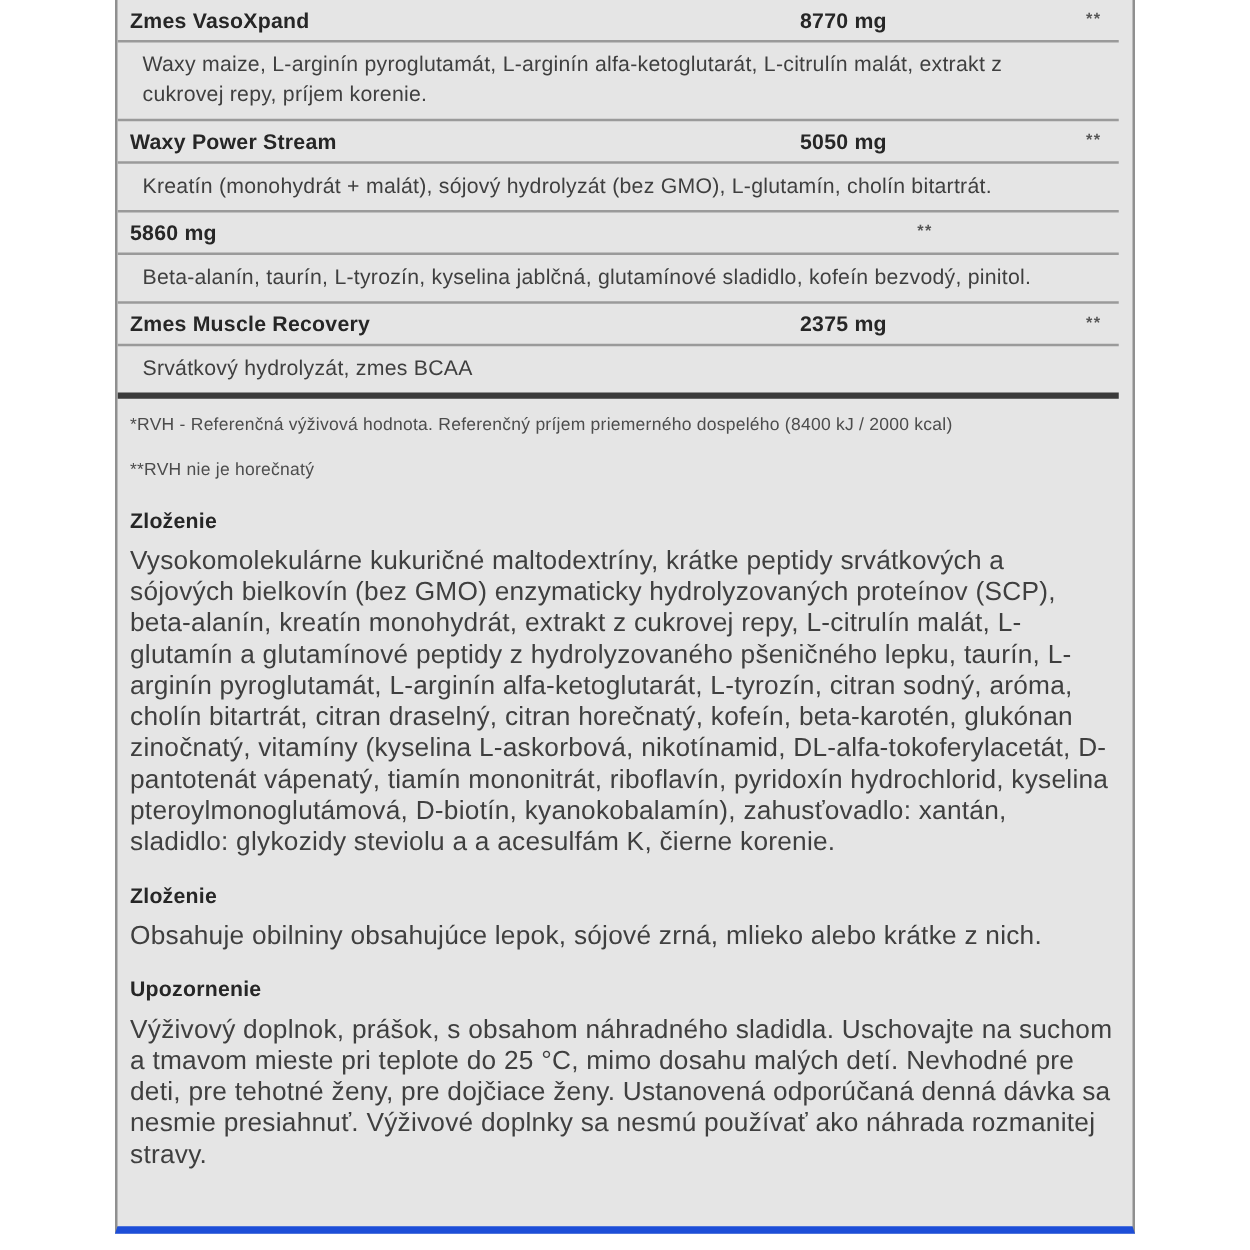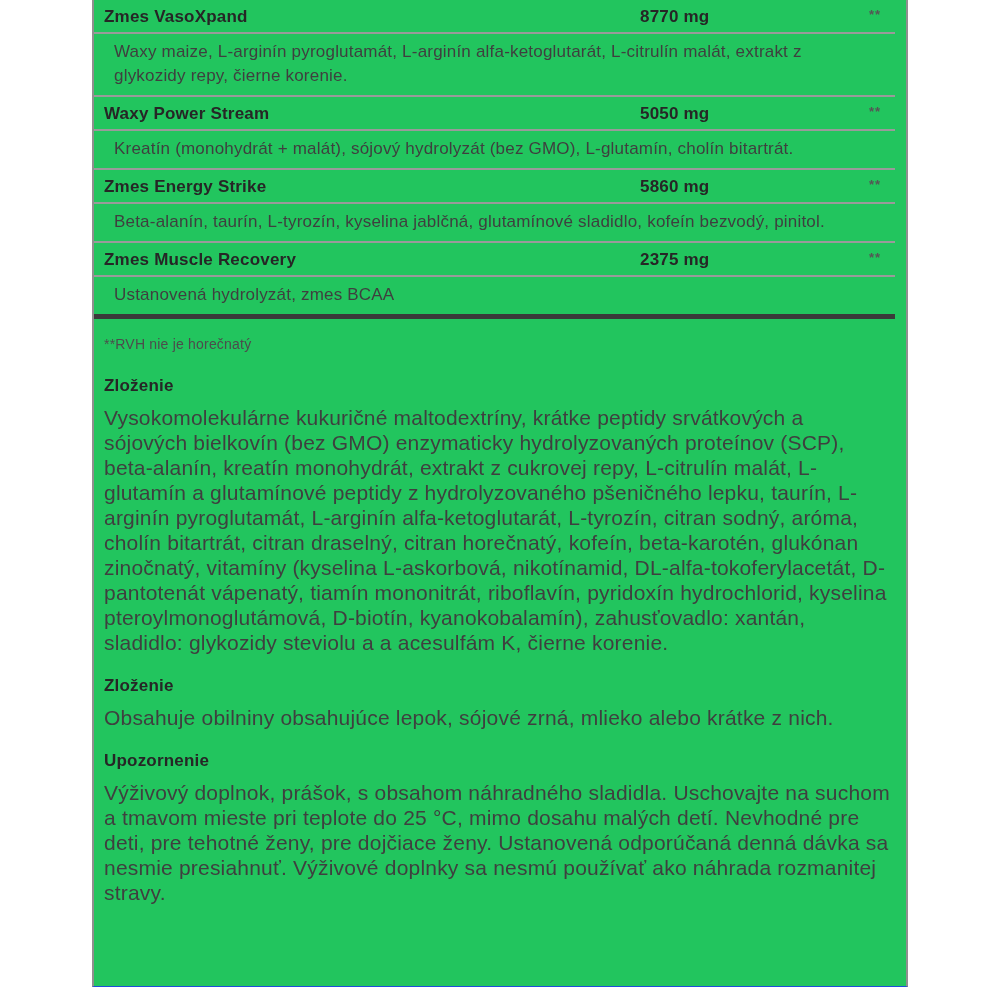--- a/index.html
+++ b/index.html
@@ -20,22 +20,22 @@
   }
   .panel {
     position: absolute;
     left: 92px;
     top: 0;
     width: 816px;
     height: 987px;
     box-sizing: border-box;
     border-left: 2px solid #8f8f8f;
     border-right: 2px solid #8f8f8f;
-    border-bottom: 1px solid #1d4ed8;
-    background: #22c55e;
+    border-bottom: 6px solid #1d4ed8;
+    background: #e5e5e5;
     overflow: hidden;
   }
   
   .trow {
     margin-right: 11px;
     border-bottom: 2px solid #9a9a9a;
   }
   .trow.hdr {
     display: grid;
     grid-template-columns: 1fr 120px 135px;
@@ -99,50 +99,50 @@
 
 <div class="page">
   <div class="panel">
 
     <div class="trow hdr">
       <span class="bname">Zmes VasoXpand</span>
       <span class="bamount">8770 mg</span>
       <span class="bnote">**</span>
     </div>
     <div class="trow">
-      <div class="ing">Waxy maize, L-arginín pyroglutamát, L-arginín alfa-ketoglutarát, L-citrulín malát, extrakt z glykozidy repy, čierne korenie.</div>
+      <div class="ing">Waxy maize, L-arginín pyroglutamát, L-arginín alfa-ketoglutarát, L-citrulín malát, extrakt z cukrovej repy, príjem korenie.</div>
     </div>
 
     <div class="trow hdr">
       <span class="bname">Waxy Power Stream</span>
       <span class="bamount">5050 mg</span>
       <span class="bnote">**</span>
     </div>
     <div class="trow">
       <div class="ing">Kreatín (monohydrát + malát), sójový hydrolyzát (bez GMO), L-glutamín, cholín bitartrát.</div>
     </div>
 
     <div class="trow hdr">
-      <span class="bname">Zmes Energy Strike</span>
       <span class="bamount">5860 mg</span>
       <span class="bnote">**</span>
     </div>
     <div class="trow">
       <div class="ing">Beta-alanín, taurín, L-tyrozín, kyselina jablčná, glutamínové sladidlo, kofeín bezvodý, pinitol.</div>
     </div>
 
     <div class="trow hdr">
       <span class="bname">Zmes Muscle Recovery</span>
       <span class="bamount">2375 mg</span>
       <span class="bnote">**</span>
     </div>
     <div class="trow last-ing">
-      <div class="ing">Ustanovená hydrolyzát, zmes BCAA</div>
+      <div class="ing">Srvátkový hydrolyzát, zmes BCAA</div>
     </div>
 
+    <div class="fn">*RVH - Referenčná výživová hodnota. Referenčný príjem priemerného dospelého (8400 kJ / 2000 kcal)</div>
     <div class="fn second">**RVH nie je horečnatý</div>
 
     <div class="sec-h">Zloženie</div>
     <div class="sec-b">Vysokomolekulárne kukuričné maltodextríny, krátke peptidy srvátkových a sójových bielkovín (bez GMO) enzymaticky hydrolyzovaných proteínov (SCP), beta-alanín, kreatín monohydrát, extrakt z cukrovej repy, L-citrulín malát, L-glutamín a glutamínové peptidy z hydrolyzovaného pšeničného lepku, taurín, L-arginín pyroglutamát, L-arginín alfa-ketoglutarát, L-tyrozín, citran sodný, aróma, cholín bitartrát, citran draselný, citran horečnatý, kofeín, beta-karotén, glukónan zinočnatý, vitamíny (kyselina L-askorbová, nikotínamid, DL-alfa-tokoferylacetát, D-pantotenát vápenatý, tiamín mononitrát, riboflavín, pyridoxín hydrochlorid, kyselina pteroylmonoglutámová, D-biotín, kyanokobalamín), zahusťovadlo: xantán, sladidlo: glykozidy steviolu a a acesulfám K, čierne korenie.</div>
 
     <div class="sec-h">Zloženie</div>
     <div class="sec-b">Obsahuje obilniny obsahujúce lepok, sójové zrná, mlieko alebo krátke z nich.</div>
 
     <div class="sec-h">Upozornenie</div>
     <div class="sec-b">Výživový doplnok, prášok, s obsahom náhradného sladidla. Uschovajte na suchom a tmavom mieste pri teplote do 25 °C, mimo dosahu malých detí. Nevhodné pre deti, pre tehotné ženy, pre dojčiace ženy. Ustanovená odporúčaná denná dávka sa nesmie presiahnuť. Výživové doplnky sa nesmú používať ako náhrada rozmanitej stravy.</div>

